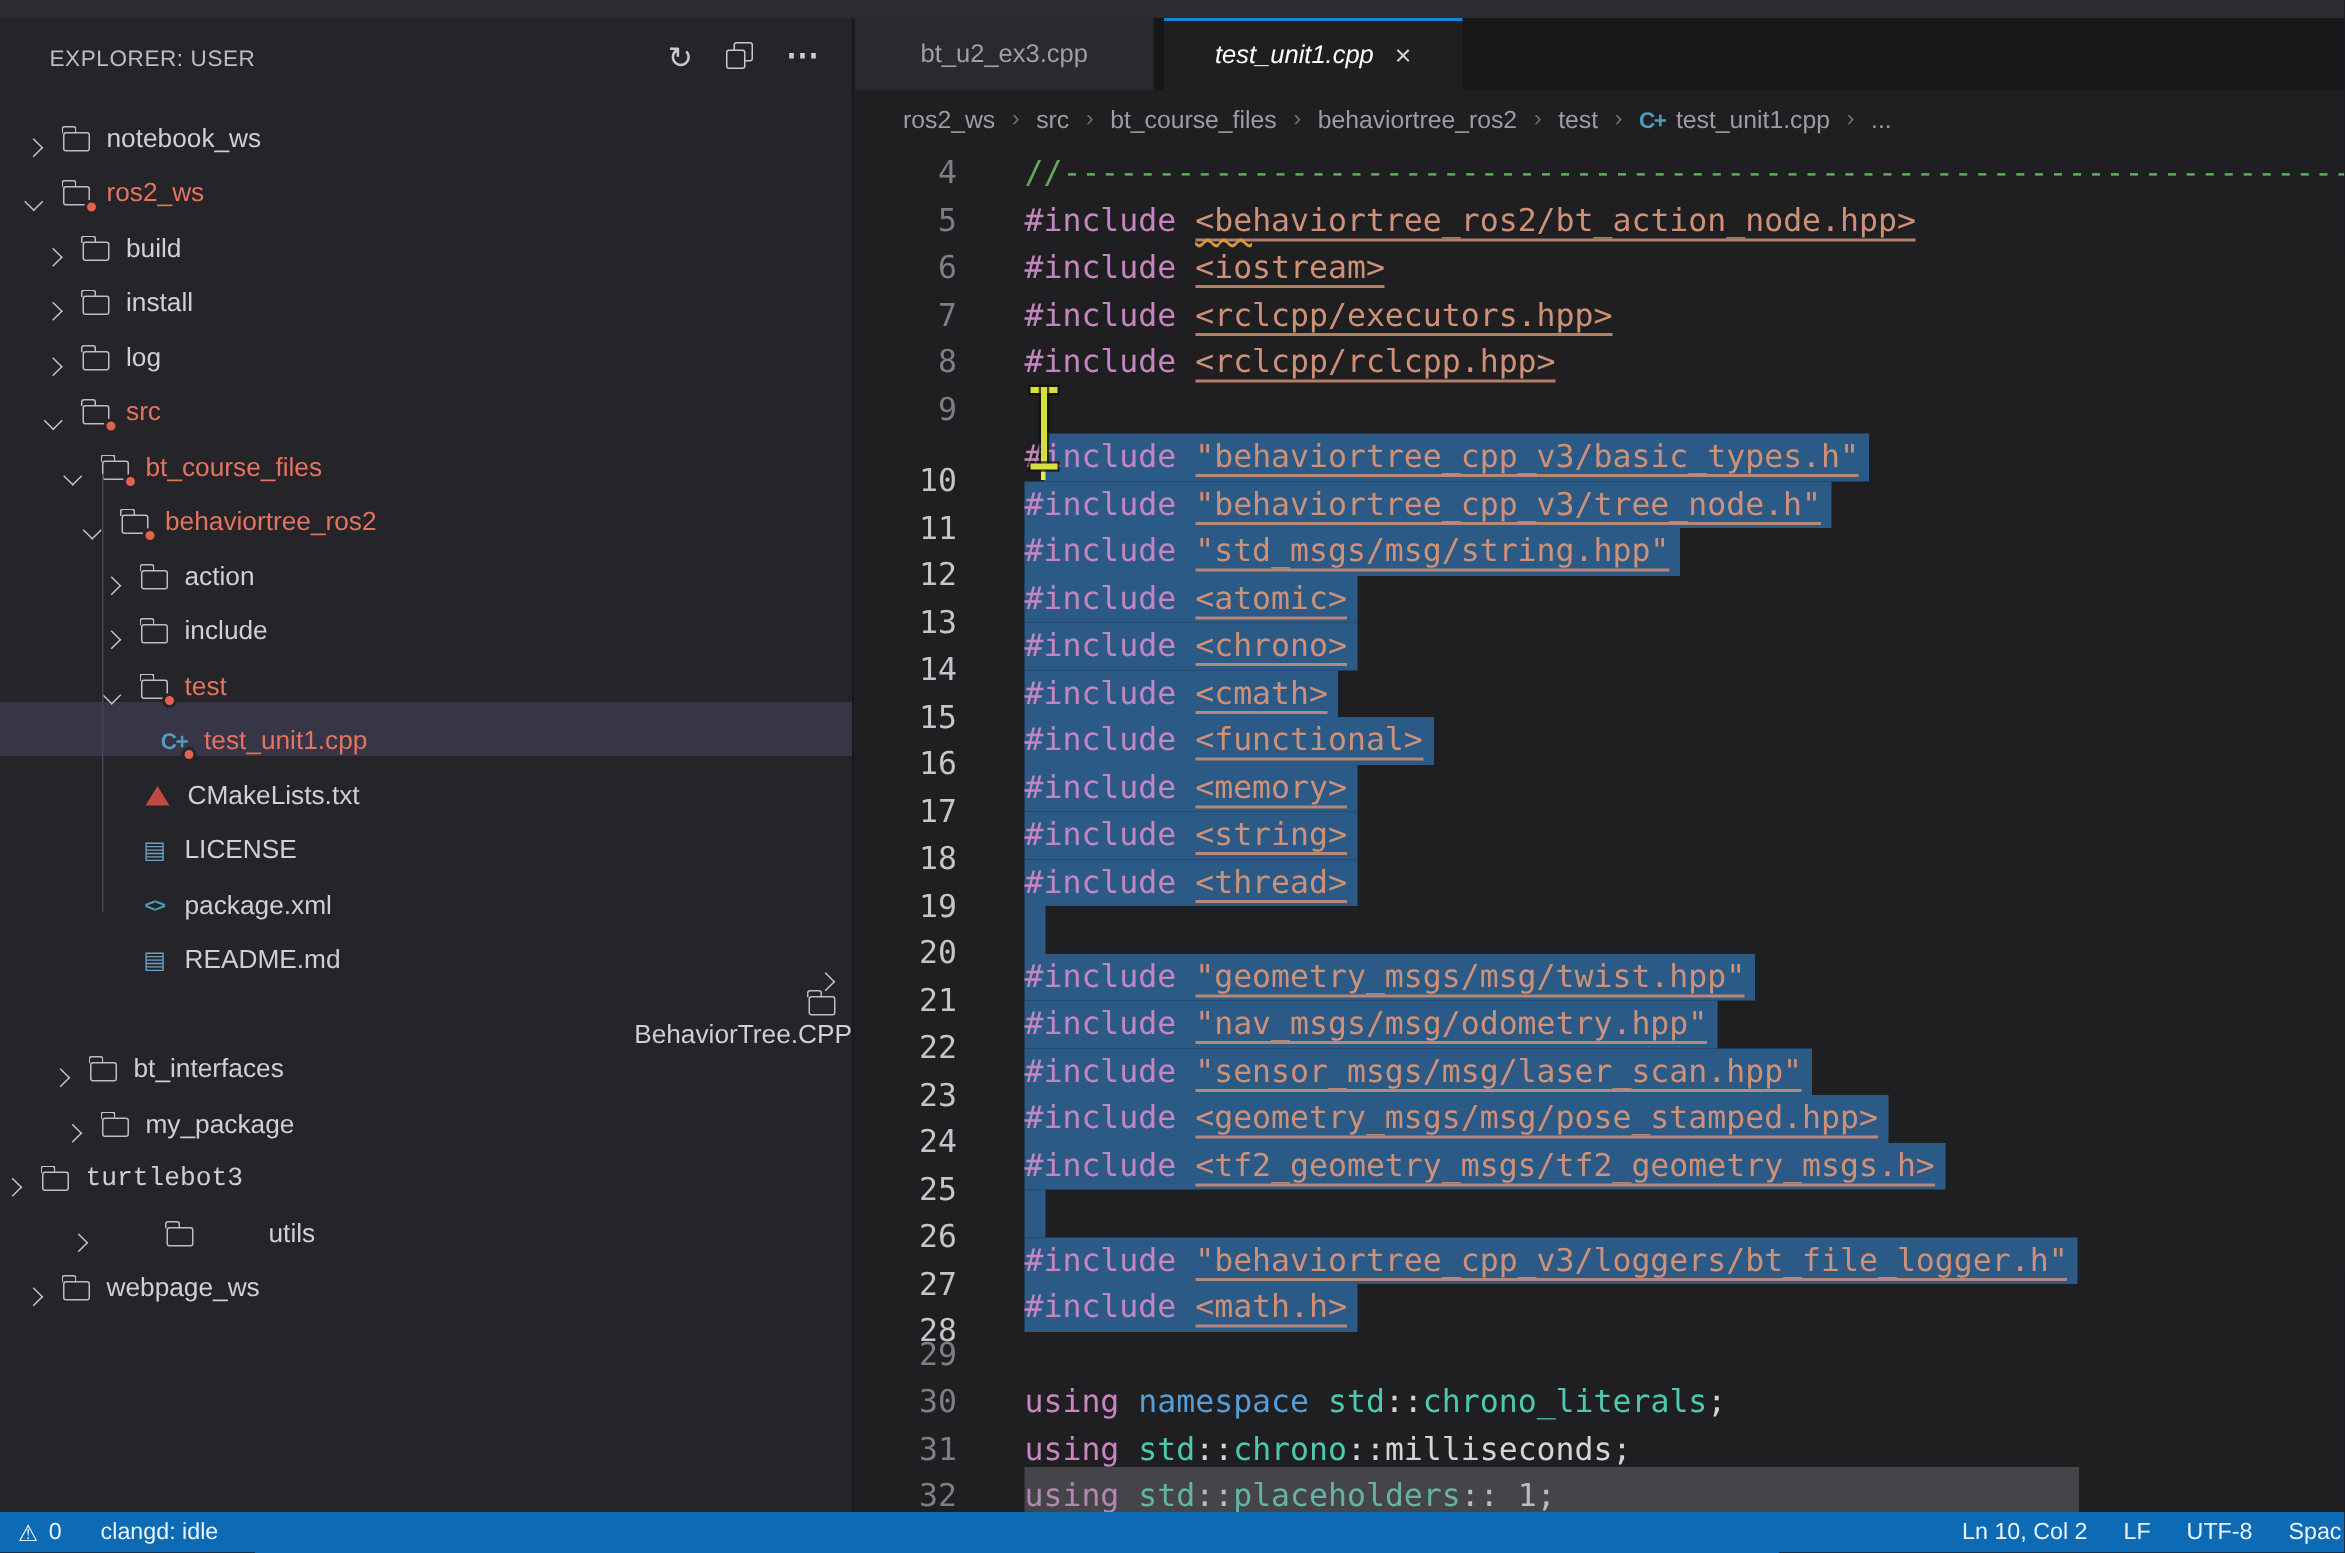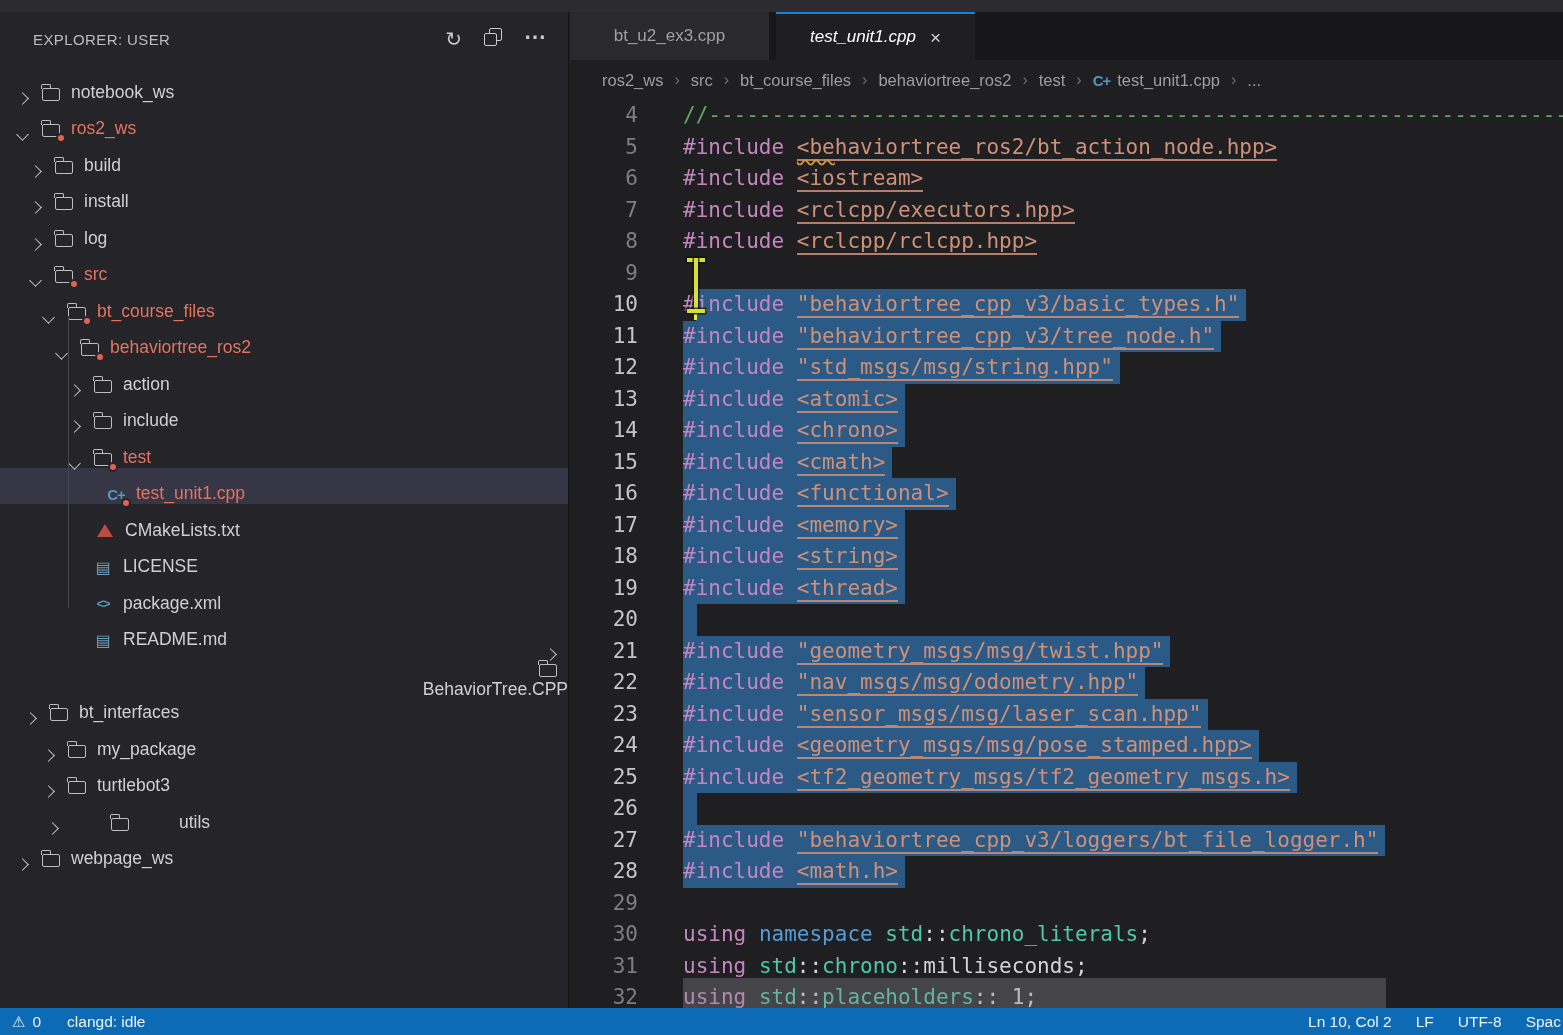--- a/index.html
+++ b/index.html
@@ -61,21 +61,21 @@
   #breadcrumb { position:absolute; left:0; top:48px; right:0; height:40px; display:flex; align-items:center;
                 padding-left:32px; font-size:16.5px; color:#9c9ca3; gap:11px; background:#1f1f22; white-space:nowrap; }
   .bc-sep { color:#6e6e74; font-size:16px; }
   .bc-item { display:flex; align-items:center; gap:7px; }
 
   
   #code { position:absolute; left:0; top:88px; right:0; bottom:0; overflow:hidden;
           font-family:"DejaVu Sans Mono", monospace; font-size:21px; line-height:31.5px; }
   .cl { position:relative; height:31.5px; padding-left:113px; white-space:pre; }
   .ln { position:absolute; left:0; top:0; width:68px; text-align:right; color:#7e7e84; }
-  .ln.bright { color:#c5c5c9; }
+  .ln.bright { color:#c5c5c9;margin-top:16px; }
   .tk-kw { color:#c586c0; }
   .tk-kw2 { color:#569cd6; }
   .tk-str { color:#ce9178; }
   .tk-type { color:#4ec9b0; }
   .tk-plain { color:#d4d4d4; }
   .tk-comment { color:#63a75f; }
   .u { border-bottom:2px solid rgba(206,145,120,.85); }
   .sq { text-decoration-line:underline; text-decoration-style:wavy; text-decoration-color:#d8973f;
         text-decoration-thickness:2px; text-underline-offset:5px; }
   .sel { display:inline-block; height:31.5px; line-height:31.5px; background:#2c5a87; vertical-align:top; }
@@ -259,39 +259,39 @@
         </div>
         <div class="trow" style="padding-left: 53px; flex-direction: column;">
           <span class="chevbox">
             <span class="chev collapsed"></span>
           </span>
           <span class="iconwrap">
             <span class="folder"></span>
           </span>
           <span class="tlabel">BehaviorTree.CPP</span>
         </div>
-        <div class="trow" style="padding-left: 22px;">
+        <div class="trow" style="padding-left: 32px;">
           <span class="chevbox">
             <span class="chev collapsed"></span>
           </span>
           <span class="iconwrap">
             <span class="folder"></span>
           </span>
           <span class="tlabel">bt_interfaces</span>
         </div>
         <div class="trow" style="padding-left: 40px;">
           <span class="chevbox">
             <span class="chev collapsed"></span>
           </span>
           <span class="iconwrap">
             <span class="folder"></span>
           </span>
           <span class="tlabel">my_package</span>
         </div>
-        <div class="trow" style="padding-left: 40px;">
+        <div class="trow" style=" font-family: Liberation Mono, monospace;">
           <span class="chevbox">
             <span class="chev collapsed"></span>
           </span>
           <span class="iconwrap">
             <span class="folder"></span>
           </span>
           <span class="tlabel">turtlebot3</span>
         </div>
         <div class="trow" style="padding-left: 44px; gap: 39px;">
           <span class="chevbox">

